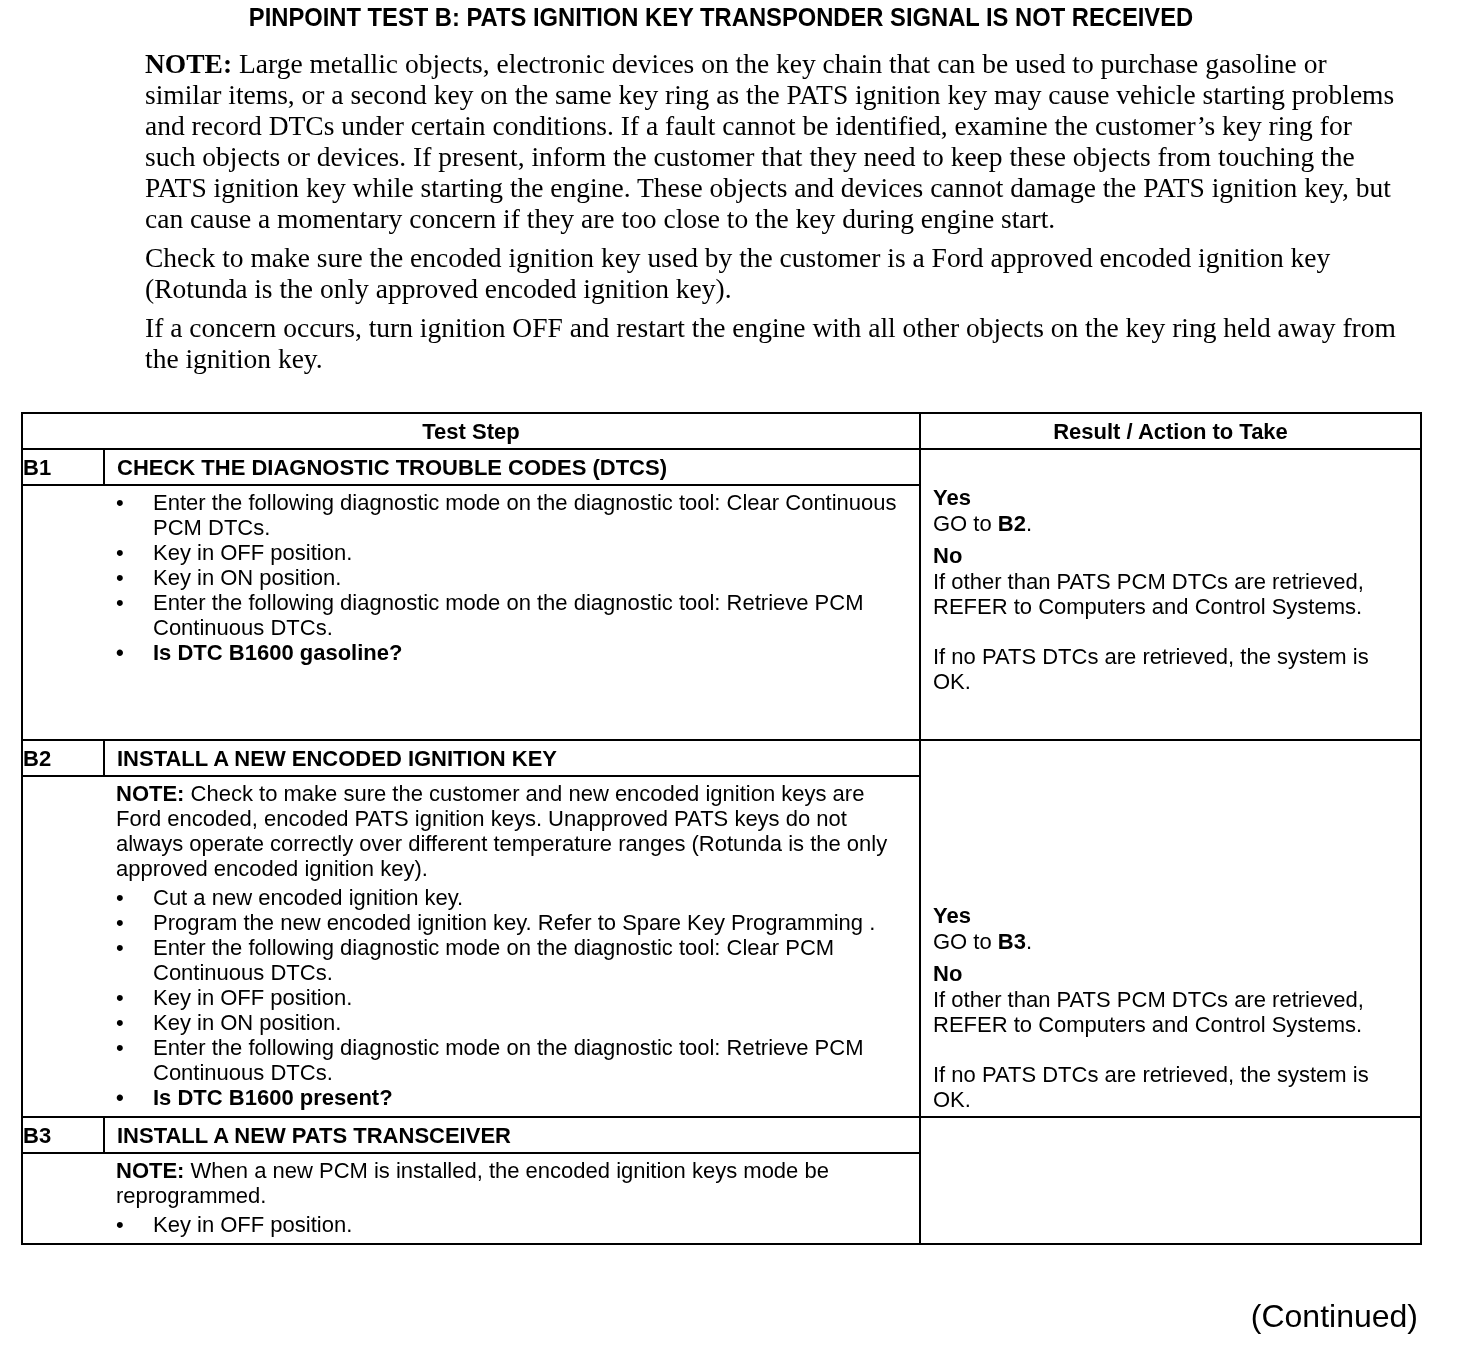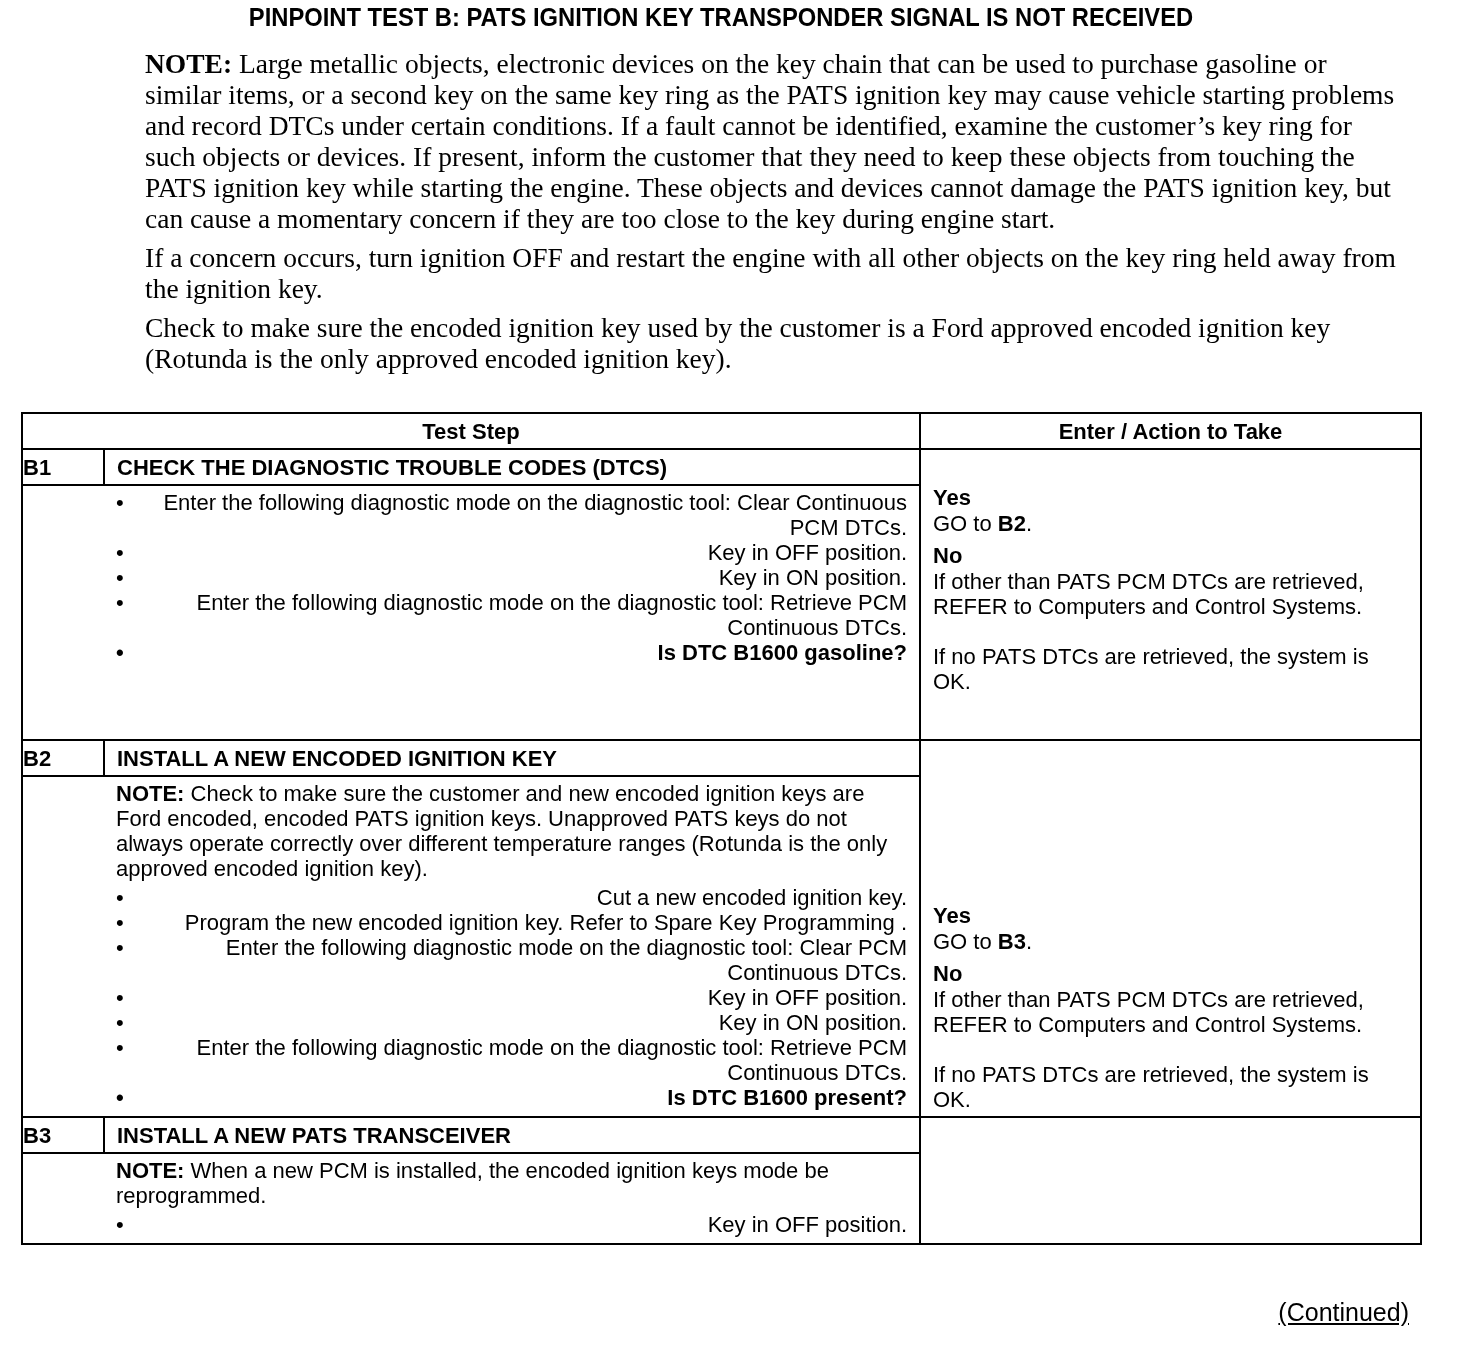--- a/index.html
+++ b/index.html
@@ -22,54 +22,54 @@
   }
   table.pt td, table.pt th { border: 2px solid #000; padding: 0; vertical-align: top; }
   table.pt th { font-weight: bold; font-size: 22px; height: 34px; vertical-align: middle; text-align: center; }
   .col-num { width: 82px; }
   .col-step { width: 816px; }
   .num { text-align: left; font-weight: bold; height: 34px; vertical-align: middle !important; }
   .stepTitle { font-weight: bold; padding-left: 12px !important; vertical-align: middle !important; height: 34px; }
   td.blank { border-right: none !important; }
   td.body { border-left: none !important; padding: 4px 12px 6px 12px !important; }
   ul { list-style: none; margin: 0; padding: 0; }
-  ul li { position: relative; padding-left: 37px; text-align: right; }
+  ul li { position: relative; padding-left: 37px; }
   ul li::before { content: "•"; position: absolute; left: 0; top: 0; }
   .note { margin: 0 0 4px 0; }
   .bold { font-weight: bold; }
   td.result { padding: 4px 12px 4px 12px !important; }
   .res-head { font-weight: bold; font-size: 22px; line-height: 27px; margin-top: 6px; }
   .res-line { margin: 0; }
   .gap { height: 25px; }
   .continued {
-    position: absolute; right: 63px; top: 1298px;
-    font-family: "Liberation Sans", sans-serif; font-size: 25px; text-decoration: underline;
+    position: absolute; right: 54px; top: 1298px;
+    font-family: "Liberation Sans", sans-serif; font-size: 32px;
   }
 </style>
 </head>
 <body>
 
 <div class="title">PINPOINT TEST B: PATS IGNITION KEY TRANSPONDER SIGNAL IS NOT RECEIVED</div>
 
 <div class="intro">
   <p><b>NOTE:</b><span> Large metallic objects, electronic devices on the key chain that can be used to purchase gasoline or similar items, or a second key on the same key ring as the PATS ignition key may cause vehicle starting problems and record DTCs under  certain conditions. If a fault cannot be identified, examine the customer’s key ring for such objects or devices. If present, inform the customer that they need to keep these objects from touching the PATS ignition key while starting the engine. These objects and devices cannot damage the PATS ignition key, but can cause a momentary concern if they are  too close to the key during engine start.</span></p>
+  <p>Check to make sure the encoded ignition key used by the customer is a Ford approved encoded ignition key (Rotunda is the only approved encoded ignition key).</p>
   <p>If a concern occurs, turn ignition OFF and restart the engine with all other objects on the key ring held away from the ignition key.</p>
-  <p>Check to make sure the encoded ignition key used by the customer is a Ford approved encoded ignition key (Rotunda is the only approved encoded ignition key).</p>
 </div>
 
 <table class="pt">
   <colgroup>
       <col class="col-num">
       <col class="col-step">
       <col>
     </colgroup>
   <thead>
     <tr>
       <th colspan="2">Test Step</th>
-      <th>Enter / Action to Take</th>
+      <th>Result / Action to Take</th>
     </tr>
   </thead>
   <tbody>
 
     <tr>
       <td class="num">B1</td>
       <td class="stepTitle">CHECK THE DIAGNOSTIC TROUBLE CODES (DTCS)</td>
       <td class="result" rowspan="2">
         <div class="res-head" style="margin-top:30px">Yes</div>
         <div class="res-line"><span>GO to </span><b>B2</b><span>.</span></div>

